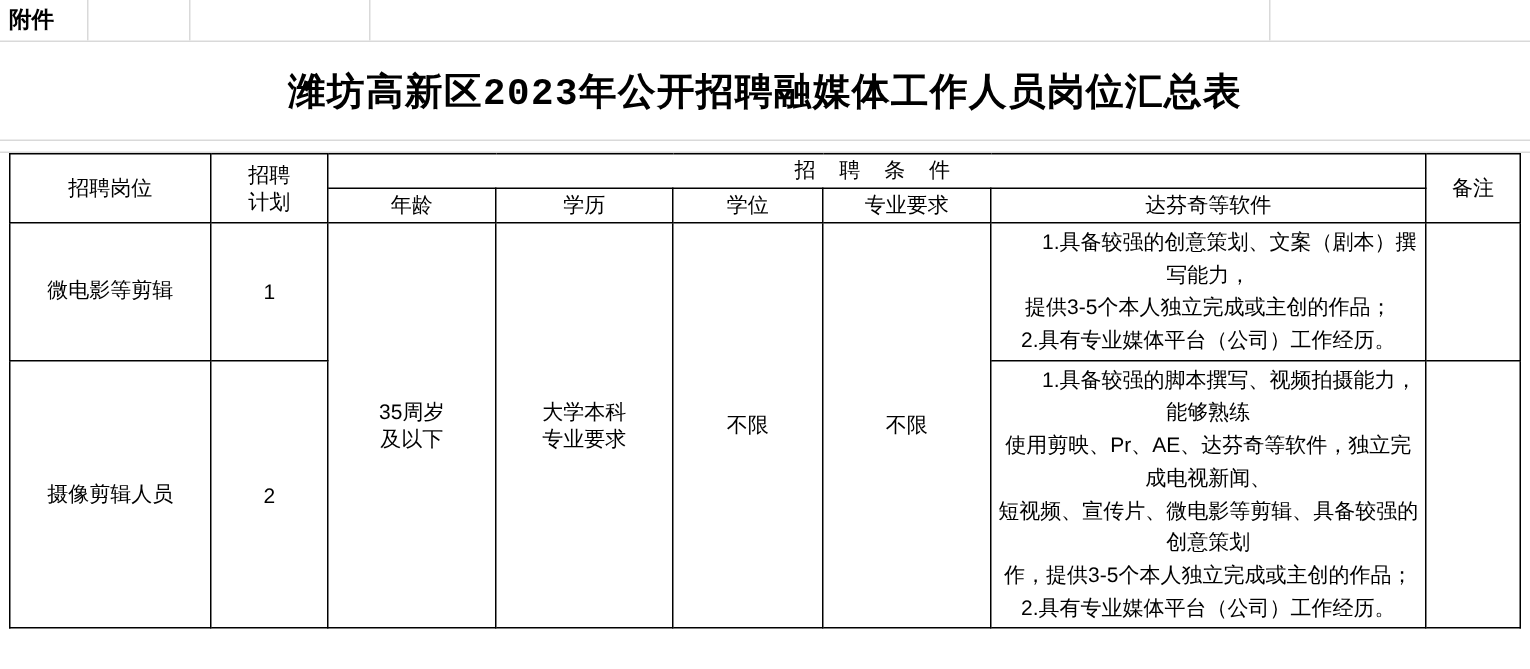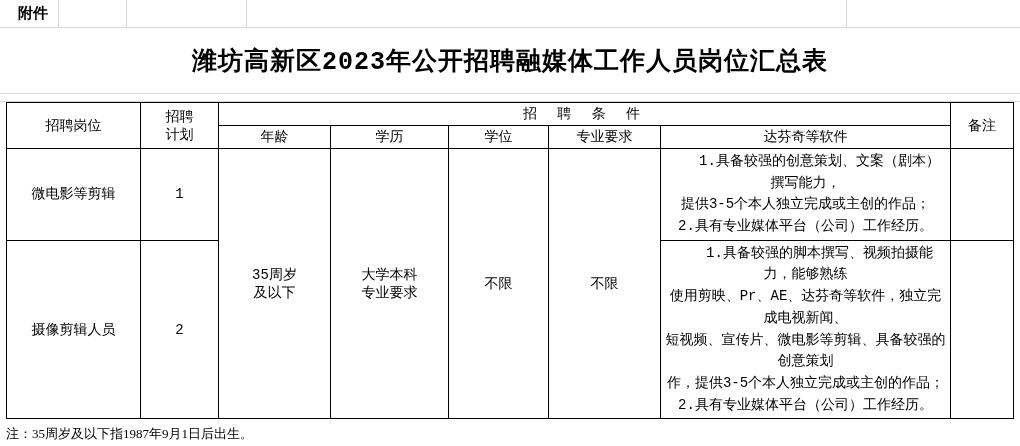--- a/index.html
+++ b/index.html
@@ -25,21 +25,21 @@
     height: 28px;
     display: flex;
     align-items: center;
     border-bottom: 1px solid #d9d9d9;
     box-sizing: border-box;
   }
   .attach-label {
     font-size: 15px;
     font-weight: bold;
     font-family: "Liberation Serif", serif;
-    padding-left: 18px;
+    padding-left: 6px;
     width: 58px;
     box-sizing: border-box;
   }
   .attach-cells {
     flex: 1;
     display: flex;
     height: 100%;
   }
   .attach-cells div {
     border-left: 1px solid #d9d9d9;
@@ -69,21 +69,21 @@
     height: 8px;
     border-bottom: 1px solid #d9d9d9;
     box-sizing: border-box;
   }
 
   table.main {
     border-collapse: collapse;
     table-layout: fixed;
     width: 1007px;
     margin-left: 6px;
-    font-family: Liberation Mono, monospace;
+    font-family: Liberation Sans, sans-serif;
   }
   table.main td {
     border: 1px solid #000000;
     text-align: center;
     vertical-align: middle;
     font-size: 14px;
     padding: 2px 4px;
   }
   td.cond-head {
     font-size: 15px;
@@ -207,14 +207,13 @@
           <p>使用剪映、Pr、AE、达芬奇等软件，独立完成电视新闻、</p>
           <p>短视频、宣传片、微电影等剪辑、具备较强的创意策划</p>
           <p>作，提供3-5个本人独立完成或主创的作品；</p>
           <p>2.具有专业媒体平台（公司）工作经历。</p>
         </td>
         <td></td>
       </tr>
     </tbody>
   </table>
 
-  <div class="note">注：35周岁及以下指1987年9月1日后出生。</div>
 </div>
 
 </body></html>

